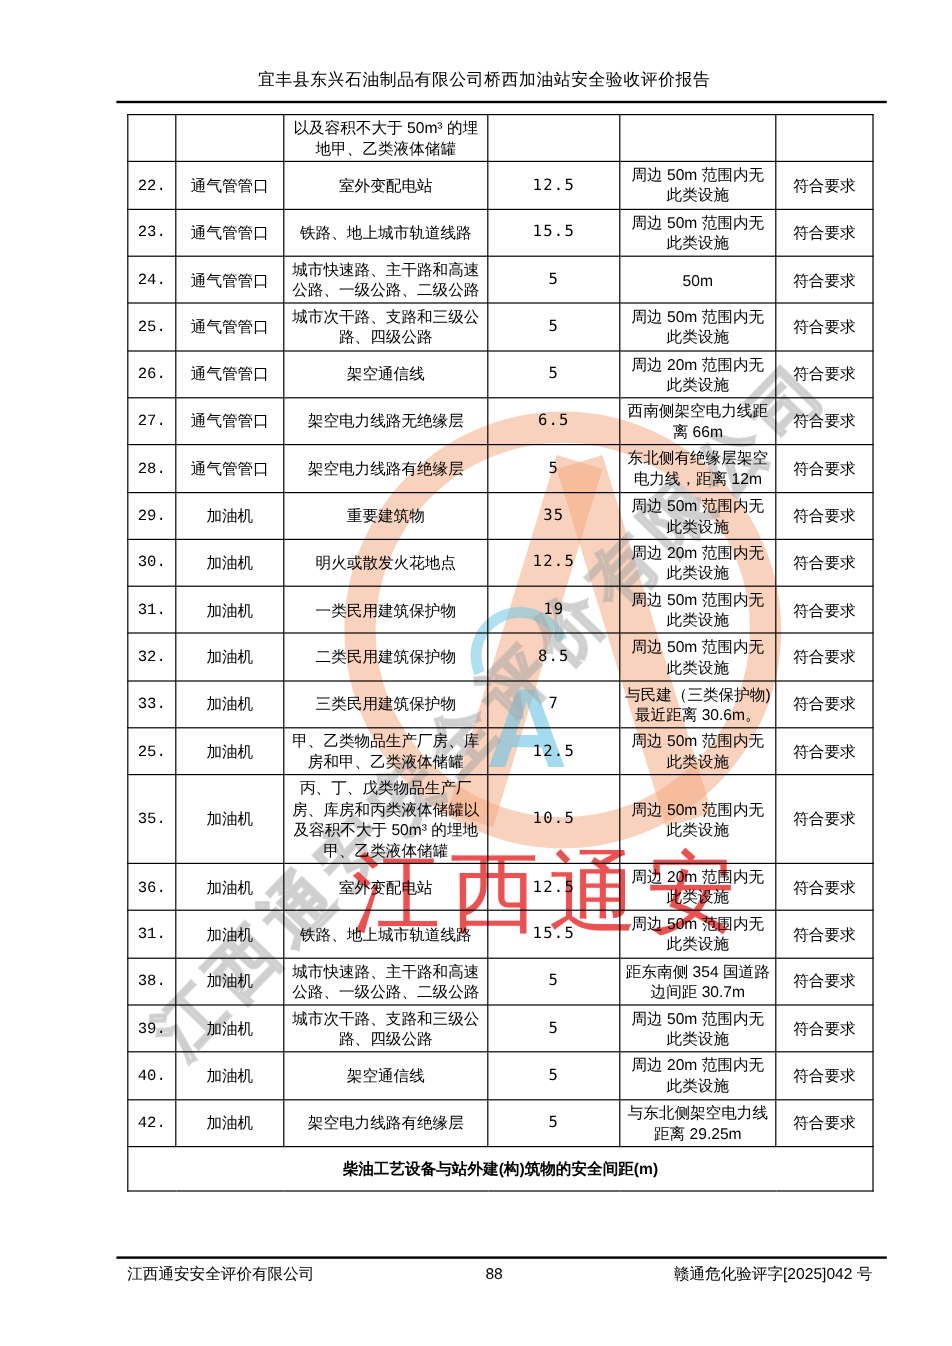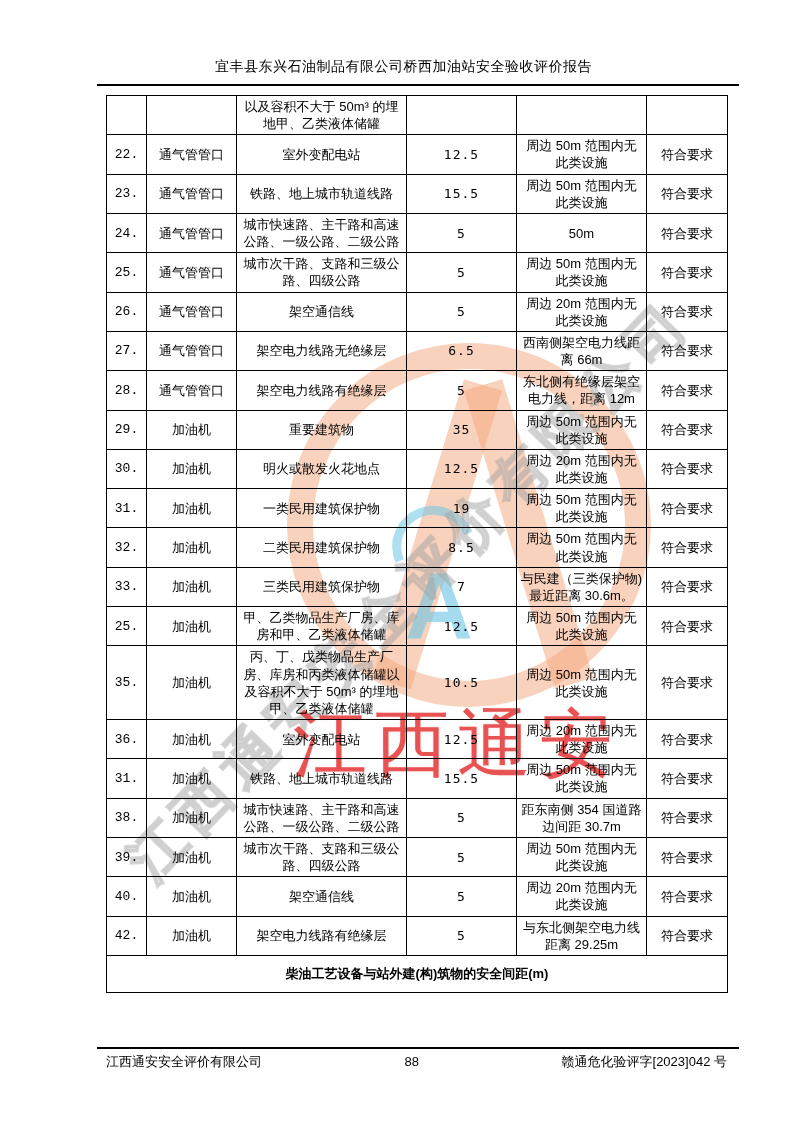--- a/index.html
+++ b/index.html
@@ -282,16 +282,16 @@
         <tr>
           <td colspan="6" class="c-section">柴油工艺设备与站外建(构)筑物的安全间距(m)</td>
         </tr>
       </tbody>
   </table>
 
   <div class="footer-rule"></div>
   <div class="footer">
     <span>江西通安安全评价有限公司</span>
     <span>88</span>
-    <span>赣通危化验评字[2023]042 号</span>
+    <span>赣通危化验评字[2025]042 号</span>
   </div>
 
 </div>
 
 </body></html>

